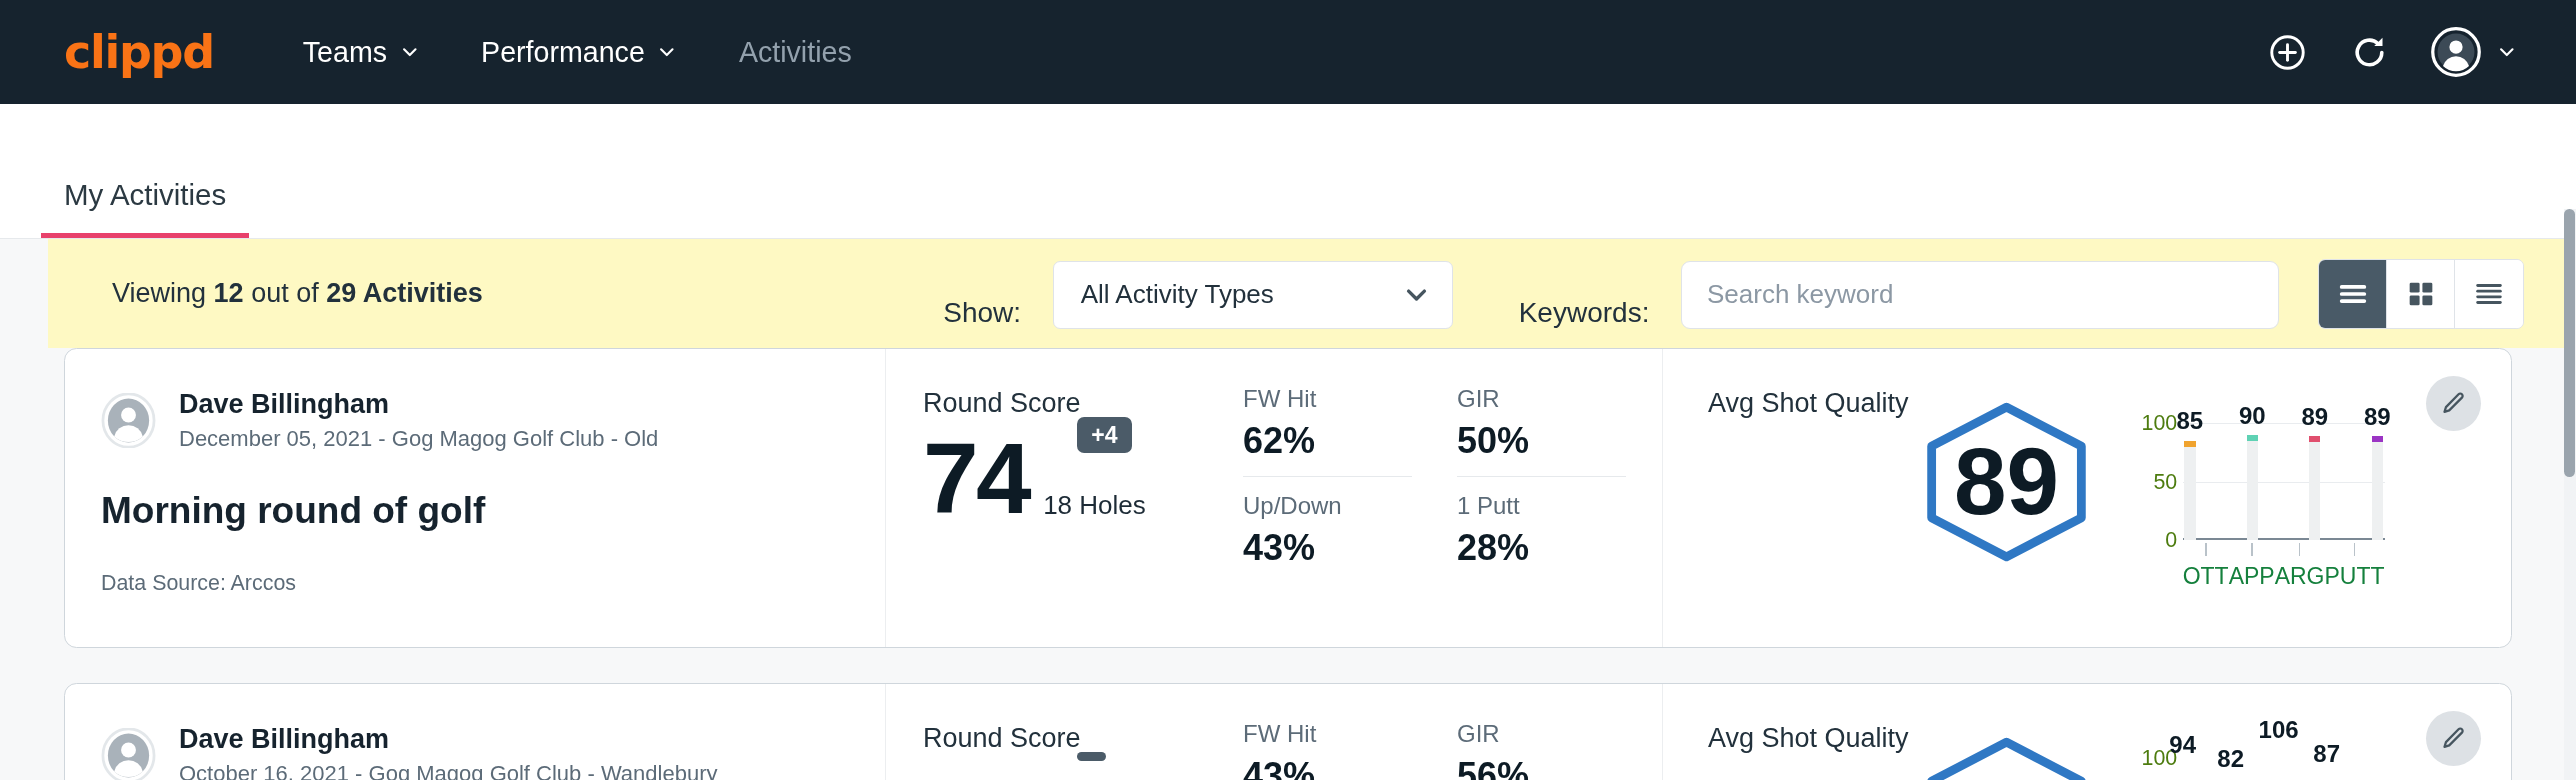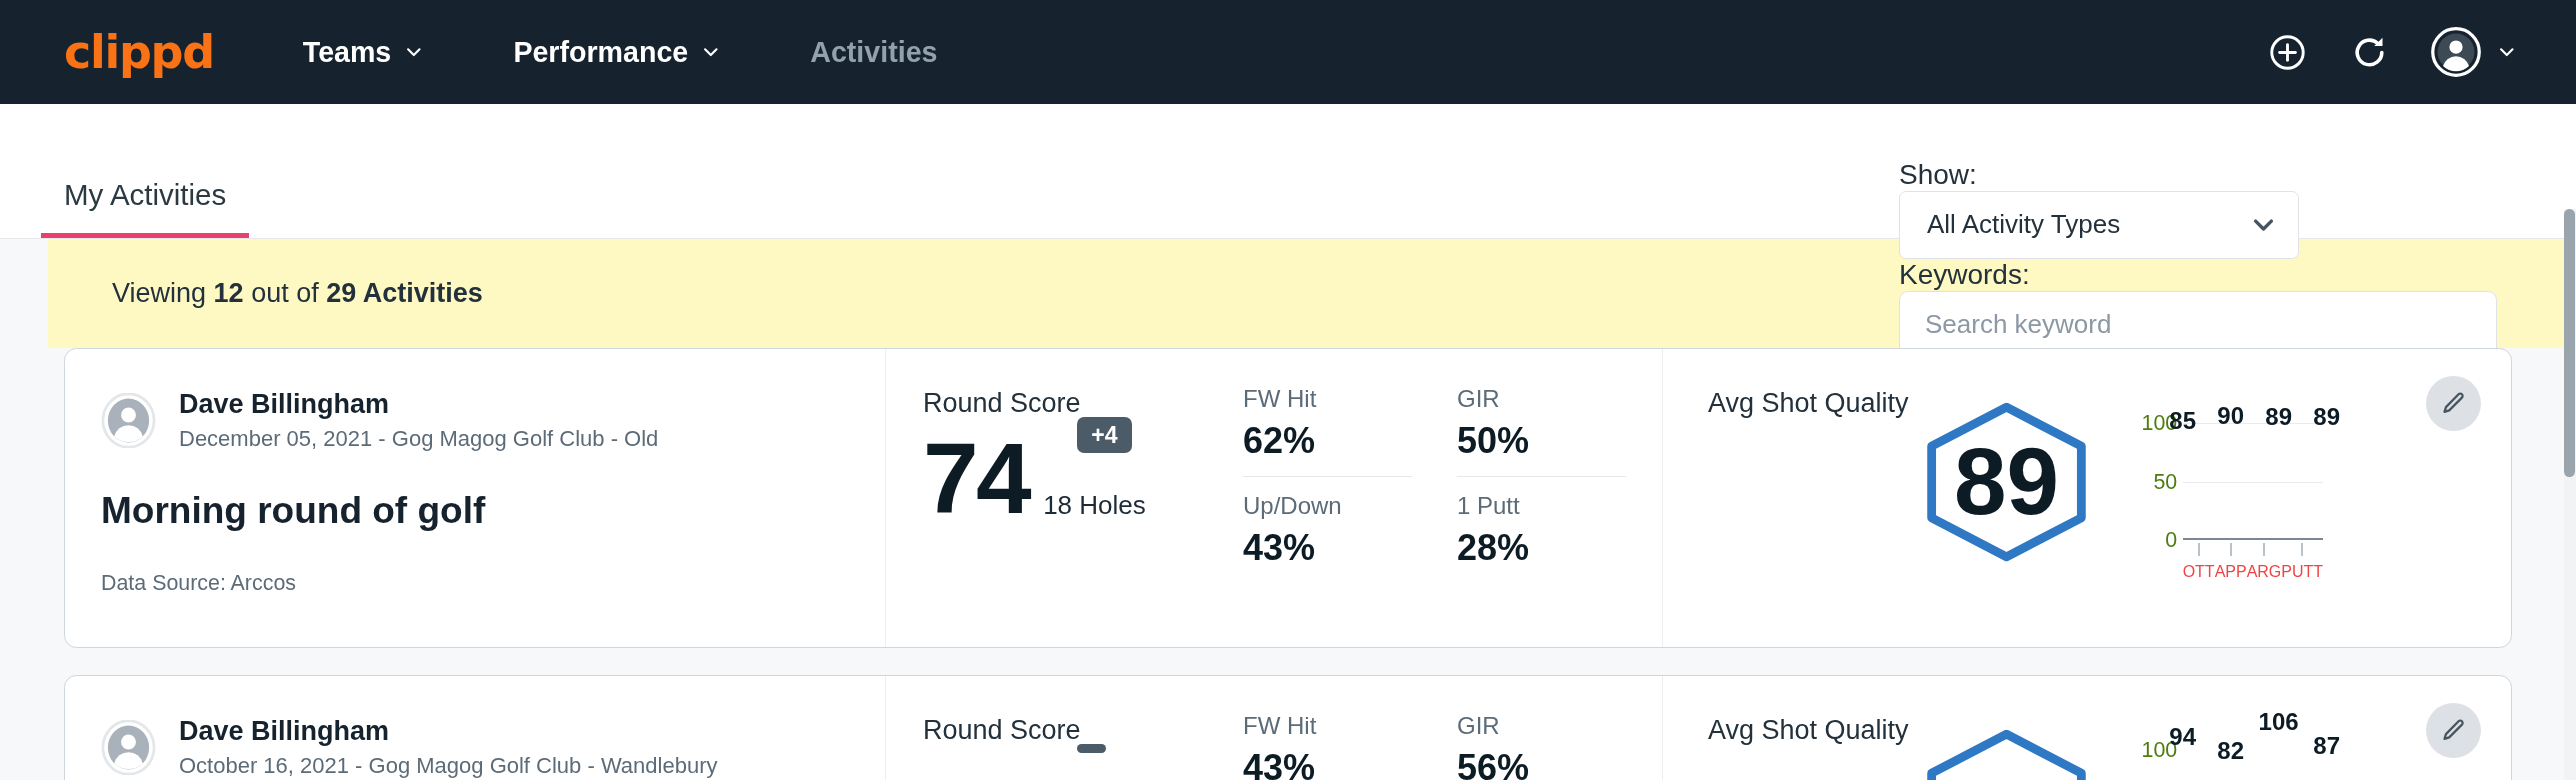--- a/index.html
+++ b/index.html
@@ -20,21 +20,21 @@
     padding: 0 59px 0 64px;
   }
   .logo {
     font-size: 46px;
     font-weight: 700;
     color: #f97316;
     letter-spacing: -1.3px;
     margin-right: 89px;
     font-family: "DejaVu Sans", sans-serif;
   }
-  .navlinks { display: flex; align-items: center; gap: 90px; font-weight: bold; }
+  .navlinks { display: flex; align-items: center; gap: 62px; }
   .navlink {
     font-size: 28.6px;
     color: #ffffff;
     display: flex;
     align-items: center;
     gap: 12.5px;
     cursor: pointer;
     white-space: nowrap;
   }
   .navlink.muted { color: #93a1ad; }
@@ -77,23 +77,22 @@
     align-items: center;
     padding: 0 52px 0 64px;
     background: #fef9c3;
     margin-left: 48px;
   }
   .viewing { font-size: 27px; color: #22313c; }
   .viewing b { font-weight: 700; }
   .filter-right {
     margin-left: auto;
     display: flex;
-    align-items: flex-start;
-    gap: 0;
-    flex-direction: column;
+    align-items: flex-end;
+    gap: 12px;
   }
   .flabel { font-size: 28px; color: #22313c; margin-right: 19.6px; white-space: nowrap; }
   .select {
     width: 400px;
     height: 68px;
     background: #ffffff;
     border: 1.8px solid #dfe3e8;
     border-radius: 7.1px;
     display: flex;
     align-items: center;
@@ -148,21 +147,21 @@
     overflow: hidden;
   }
   .card {
     background: #ffffff;
     border: 1.8px solid #cfd6dc;
     border-radius: 12.5px;
     height: 300px;
     display: flex;
     align-items: stretch;
     position: relative;
-    margin-bottom: 27px;
+    margin-bottom: 35px;
   }
   .col-info {
     width: 821px;
     padding: 39px 36px 0 36px;
     border-right: 1.8px solid #eceef0;
   }
   .person { display: flex; align-items: center; gap: 23px; }
   .avatar-card { width: 55px; height: 55px; flex: none; }
   .avatar-card svg { width: 100%; height: 100%; display: block; }
   .pname { font-size: 27px; font-weight: 700; color: #16232e; line-height: 1.25; }
@@ -255,21 +254,21 @@
   }
   .bar {
     width: 78%;
     background: #eef0f1;
     border-top: 6.2px solid #f0a32e;
     position: relative;
   }
   .xaxis { display: flex; padding-left: 52px; padding-top: 3.6px; }
   .xcell { flex: 1; text-align: center; }
   .xtickmark { width: 1.8px; height: 12.5px; background: #b9c2c9; margin: 0 auto 7.1px auto; }
-  .xlabel { font-size: 16px; color: #ef4444; }
+  .xlabel { font-size: 23px; color: #15803d; }
 
   .edit-btn {
     position: absolute;
     top: 27px; right: 30px;
     width: 55px; height: 55px;
     border-radius: 50%;
     background: #dde1e5;
     display: flex; align-items: center; justify-content: center;
     cursor: pointer;
   }

